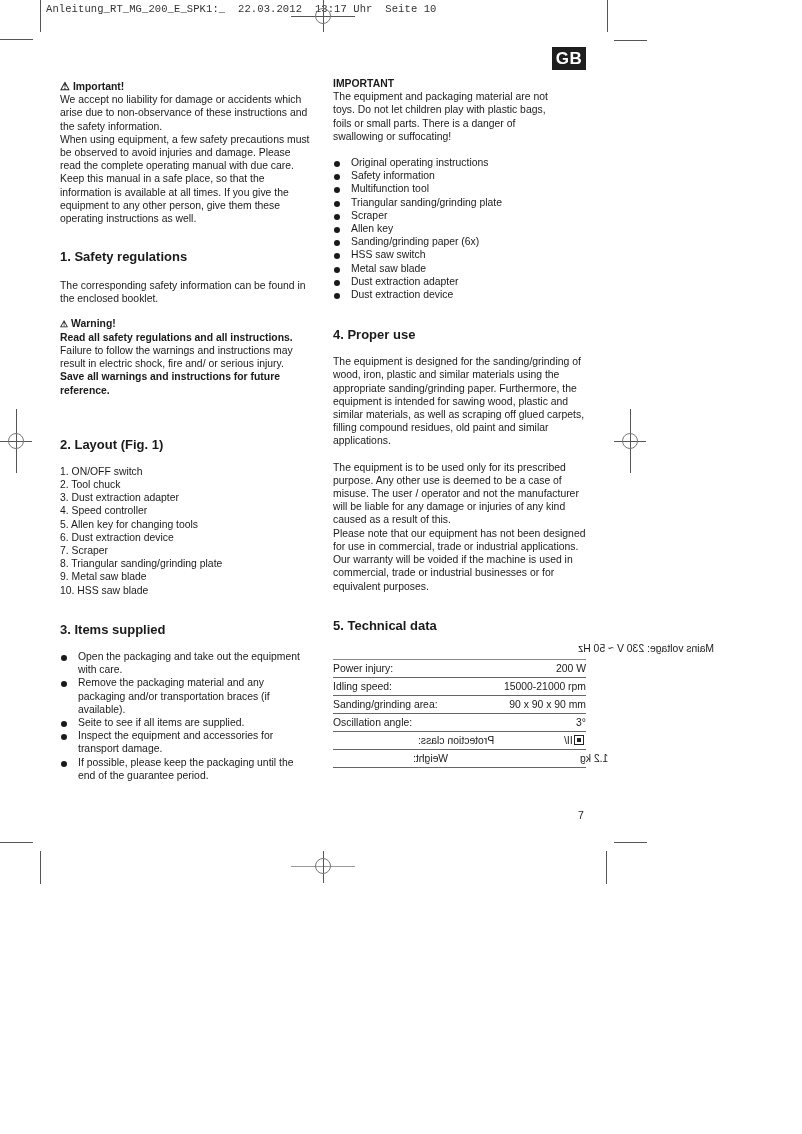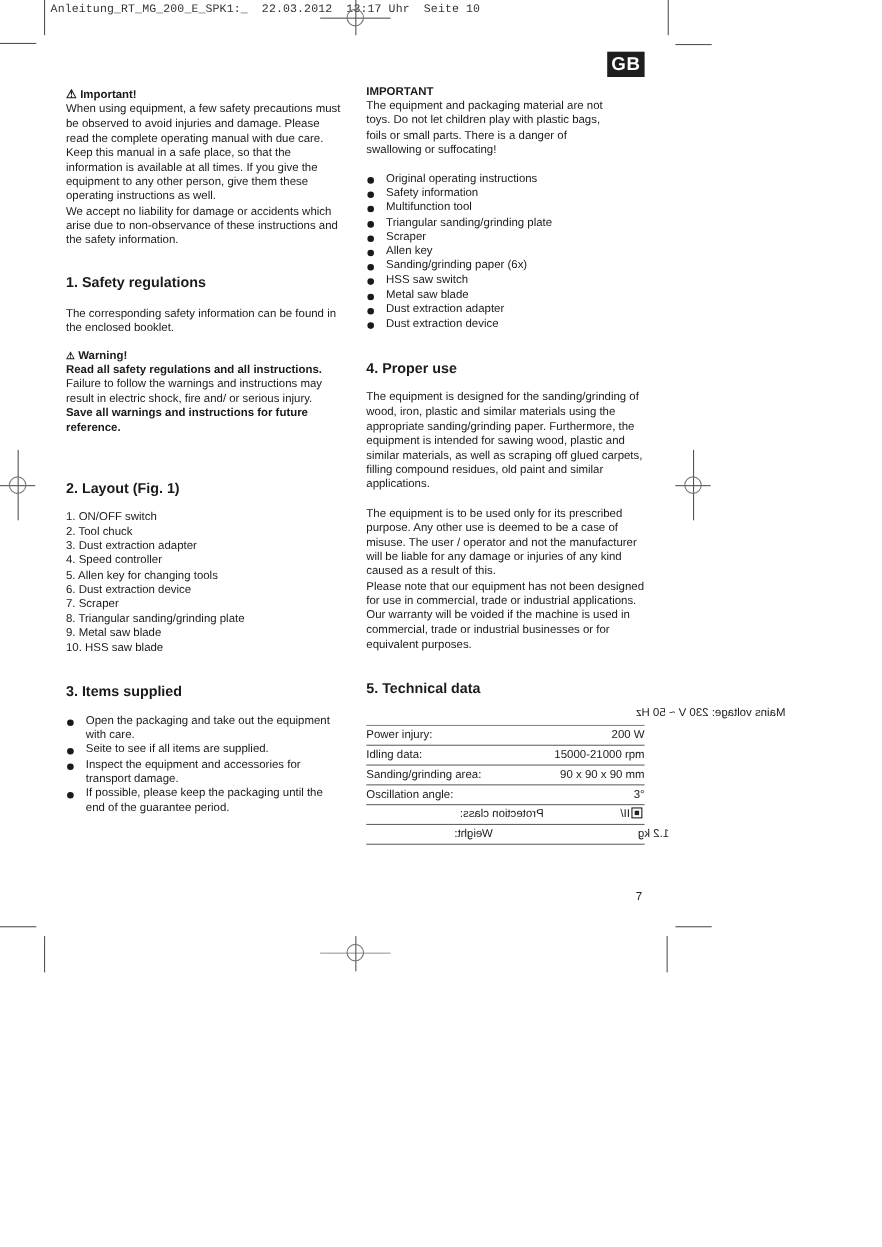--- a/index.html
+++ b/index.html
@@ -59,22 +59,22 @@
 <div class="reg" style="left:8px;top:433px;"></div>
 <div class="mark" style="left:614px;top:441px;width:32px;height:1px;"></div>
 <div class="mark" style="left:630px;top:409px;width:1px;height:64px;"></div>
 <div class="reg" style="left:622px;top:433px;"></div>
 
 <div class="gb">GB</div>
 
 <div class="col left">
   <div>
     <p class="bold"><span class="tri">⚠</span><span>Important!</span></p>
+    <p>We accept no liability for damage or accidents which arise due to non-observance of these instructions and the safety information.</p>
     <p>When using equipment, a few safety precautions must be observed to avoid injuries and damage. Please read the complete operating manual with due care. Keep this manual in a safe place, so that the information is available at all times. If you give the equipment to any other person, give them these operating instructions as well.</p>
-    <p>We accept no liability for damage or accidents which arise due to non-observance of these instructions and the safety information.</p>
   </div>
 
   <div style="height:24px"></div>
   <h2 class="h2">1. Safety regulations</h2>
   <div style="height:14px"></div>
   <p>The corresponding safety information can be found in the enclosed booklet.</p>
   <div style="height:11px"></div>
   <p class="bold"><span class="tri" style="font-size:9px">⚠</span><span>Warning!</span></p>
   <p class="bold">Read all safety regulations and all instructions.</p>
   <p>Failure to follow the warnings and instructions may result in electric shock, fire and/ or serious injury.</p>
@@ -94,20 +94,21 @@
     <li>8.  Triangular sanding/grinding plate</li>
     <li>9.  Metal saw blade</li>
     <li>10.  HSS saw blade</li>
   </ul>
 
   <div style="height:25px"></div>
   <h2 class="h2">3. Items supplied</h2>
   <div style="height:12px"></div>
   <ul class="bul wide">
     <li>Open the packaging and take out the equipment with care.</li>
+    <li>Remove the packaging material and any packaging and/or transportation braces (if available).</li>
     <li>Seite to see if all items are supplied.</li>
     <li>Inspect the equipment and accessories for transport damage.</li>
     <li>If possible, please keep the packaging until the end of the guarantee period.</li>
   </ul>
 </div>
 
 <div class="col right">
   <p class="bold">IMPORTANT</p>
   <p style="width:228px">The equipment and packaging material are not toys. Do not let children play with plastic bags, foils or small parts. There is a danger of swallowing or suffocating!</p>
   <div style="height:13px"></div>
@@ -141,21 +142,21 @@
   <span class="mirror">Mains voltage: 230 V ~ 50 Hz</span>
 </div>
 
 <div class="tech" style="top:659px;">
   <div style="border-top:1px solid #888;"></div>
   <div class="tech-row">
     <span class="k">Power injury:</span>
     <span class="v">200 W</span>
   </div>
   <div class="tech-row">
-    <span class="k">Idling data:</span>
+    <span class="k">Idling speed:</span>
     <span class="v">15000-21000 rpm</span>
   </div>
   <div class="tech-row">
     <span class="k">Sanding/grinding area:</span>
     <span class="v">90 x 90 x 90 mm</span>
   </div>
   <div class="tech-row">
     <span class="k">Oscillation angle:</span>
     <span class="v">3°</span>
   </div>

